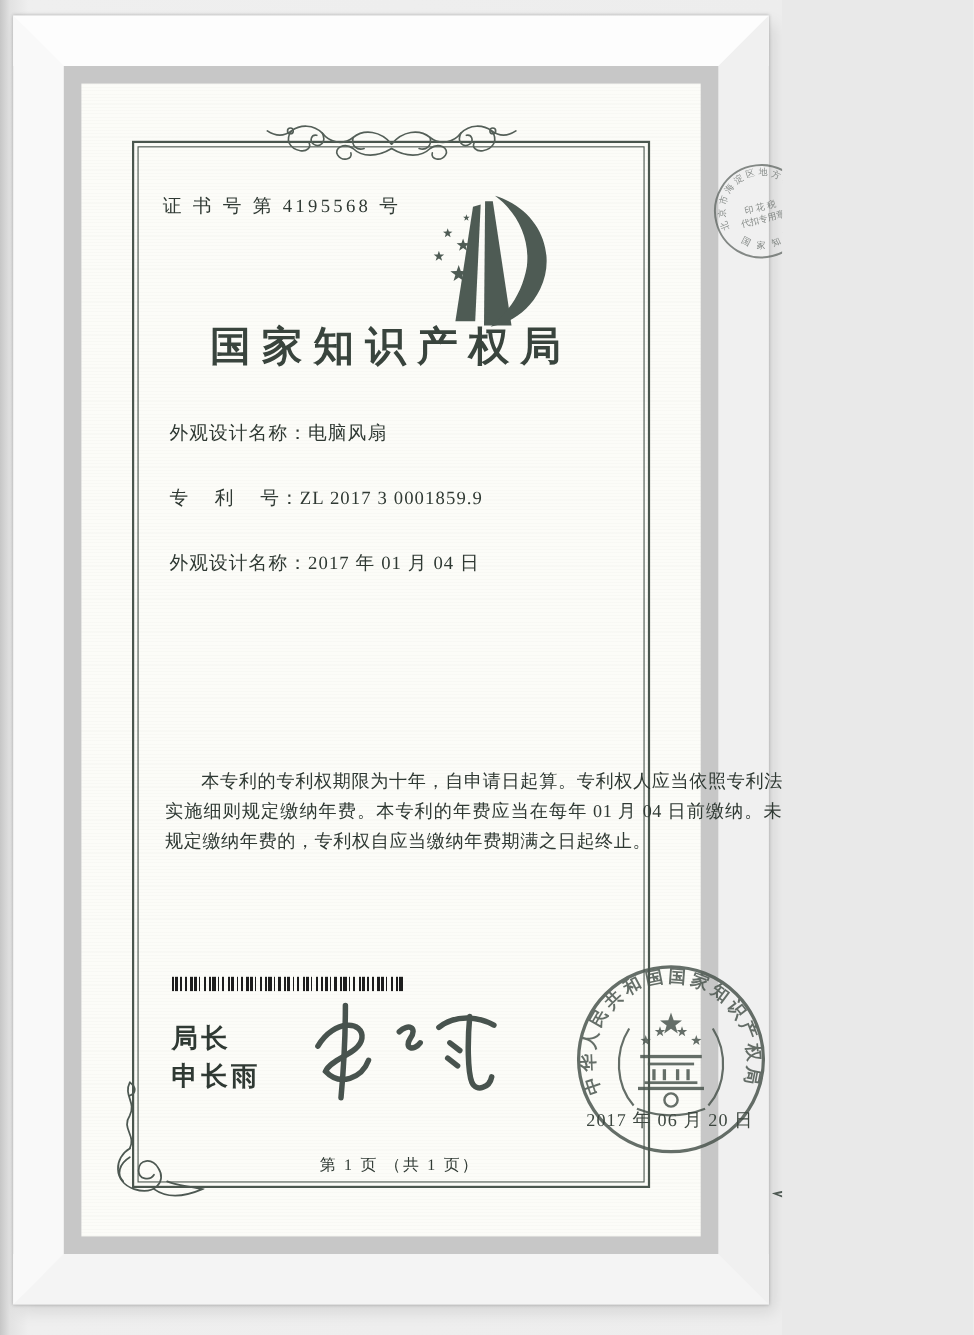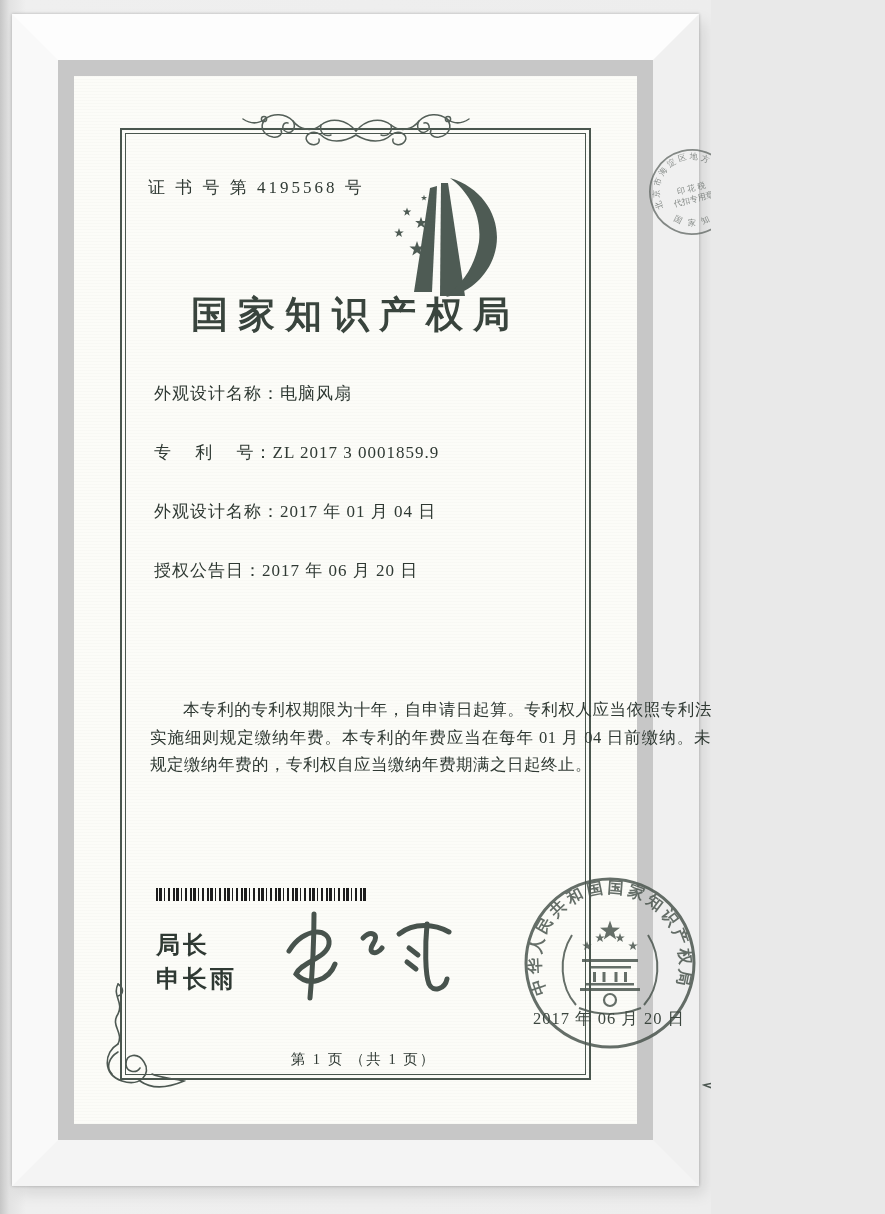--- a/index.html
+++ b/index.html
@@ -115,21 +115,20 @@
           <text x="0" y="10" text-anchor="middle">代扣专用章</text>
         </g>
       </svg>
 
       <div class="title">国家知识产权局</div>
 
       <div class="fields">
         <div class="field-row"><span>外观设计名称：</span><span>电脑风扇</span></div>
         <div class="field-row"><span>专　 利　 号：</span><span>ZL 2017 3 0001859.9</span></div>
         <div class="field-row"><span>外观设计名称：</span><span>2017 年 01 月 04 日</span></div>
-        <div class="field-row"><span>授权公告日：</span><span>2017 年 06 月 20 日</span></div>
       </div>
 
       <div class="paras">
         <p>本专利的专利权期限为十年，自申请日起算。专利权人应当依照专利法及其实施细则规定缴纳年费。本专利的年费应当在每年 01 月 04 日前缴纳。未按照规定缴纳年费的，专利权自应当缴纳年费期满之日起终止。</p>
       </div>
 
       <div class="barcode"></div>
 
       <div class="signer">
         <div>局长</div>

